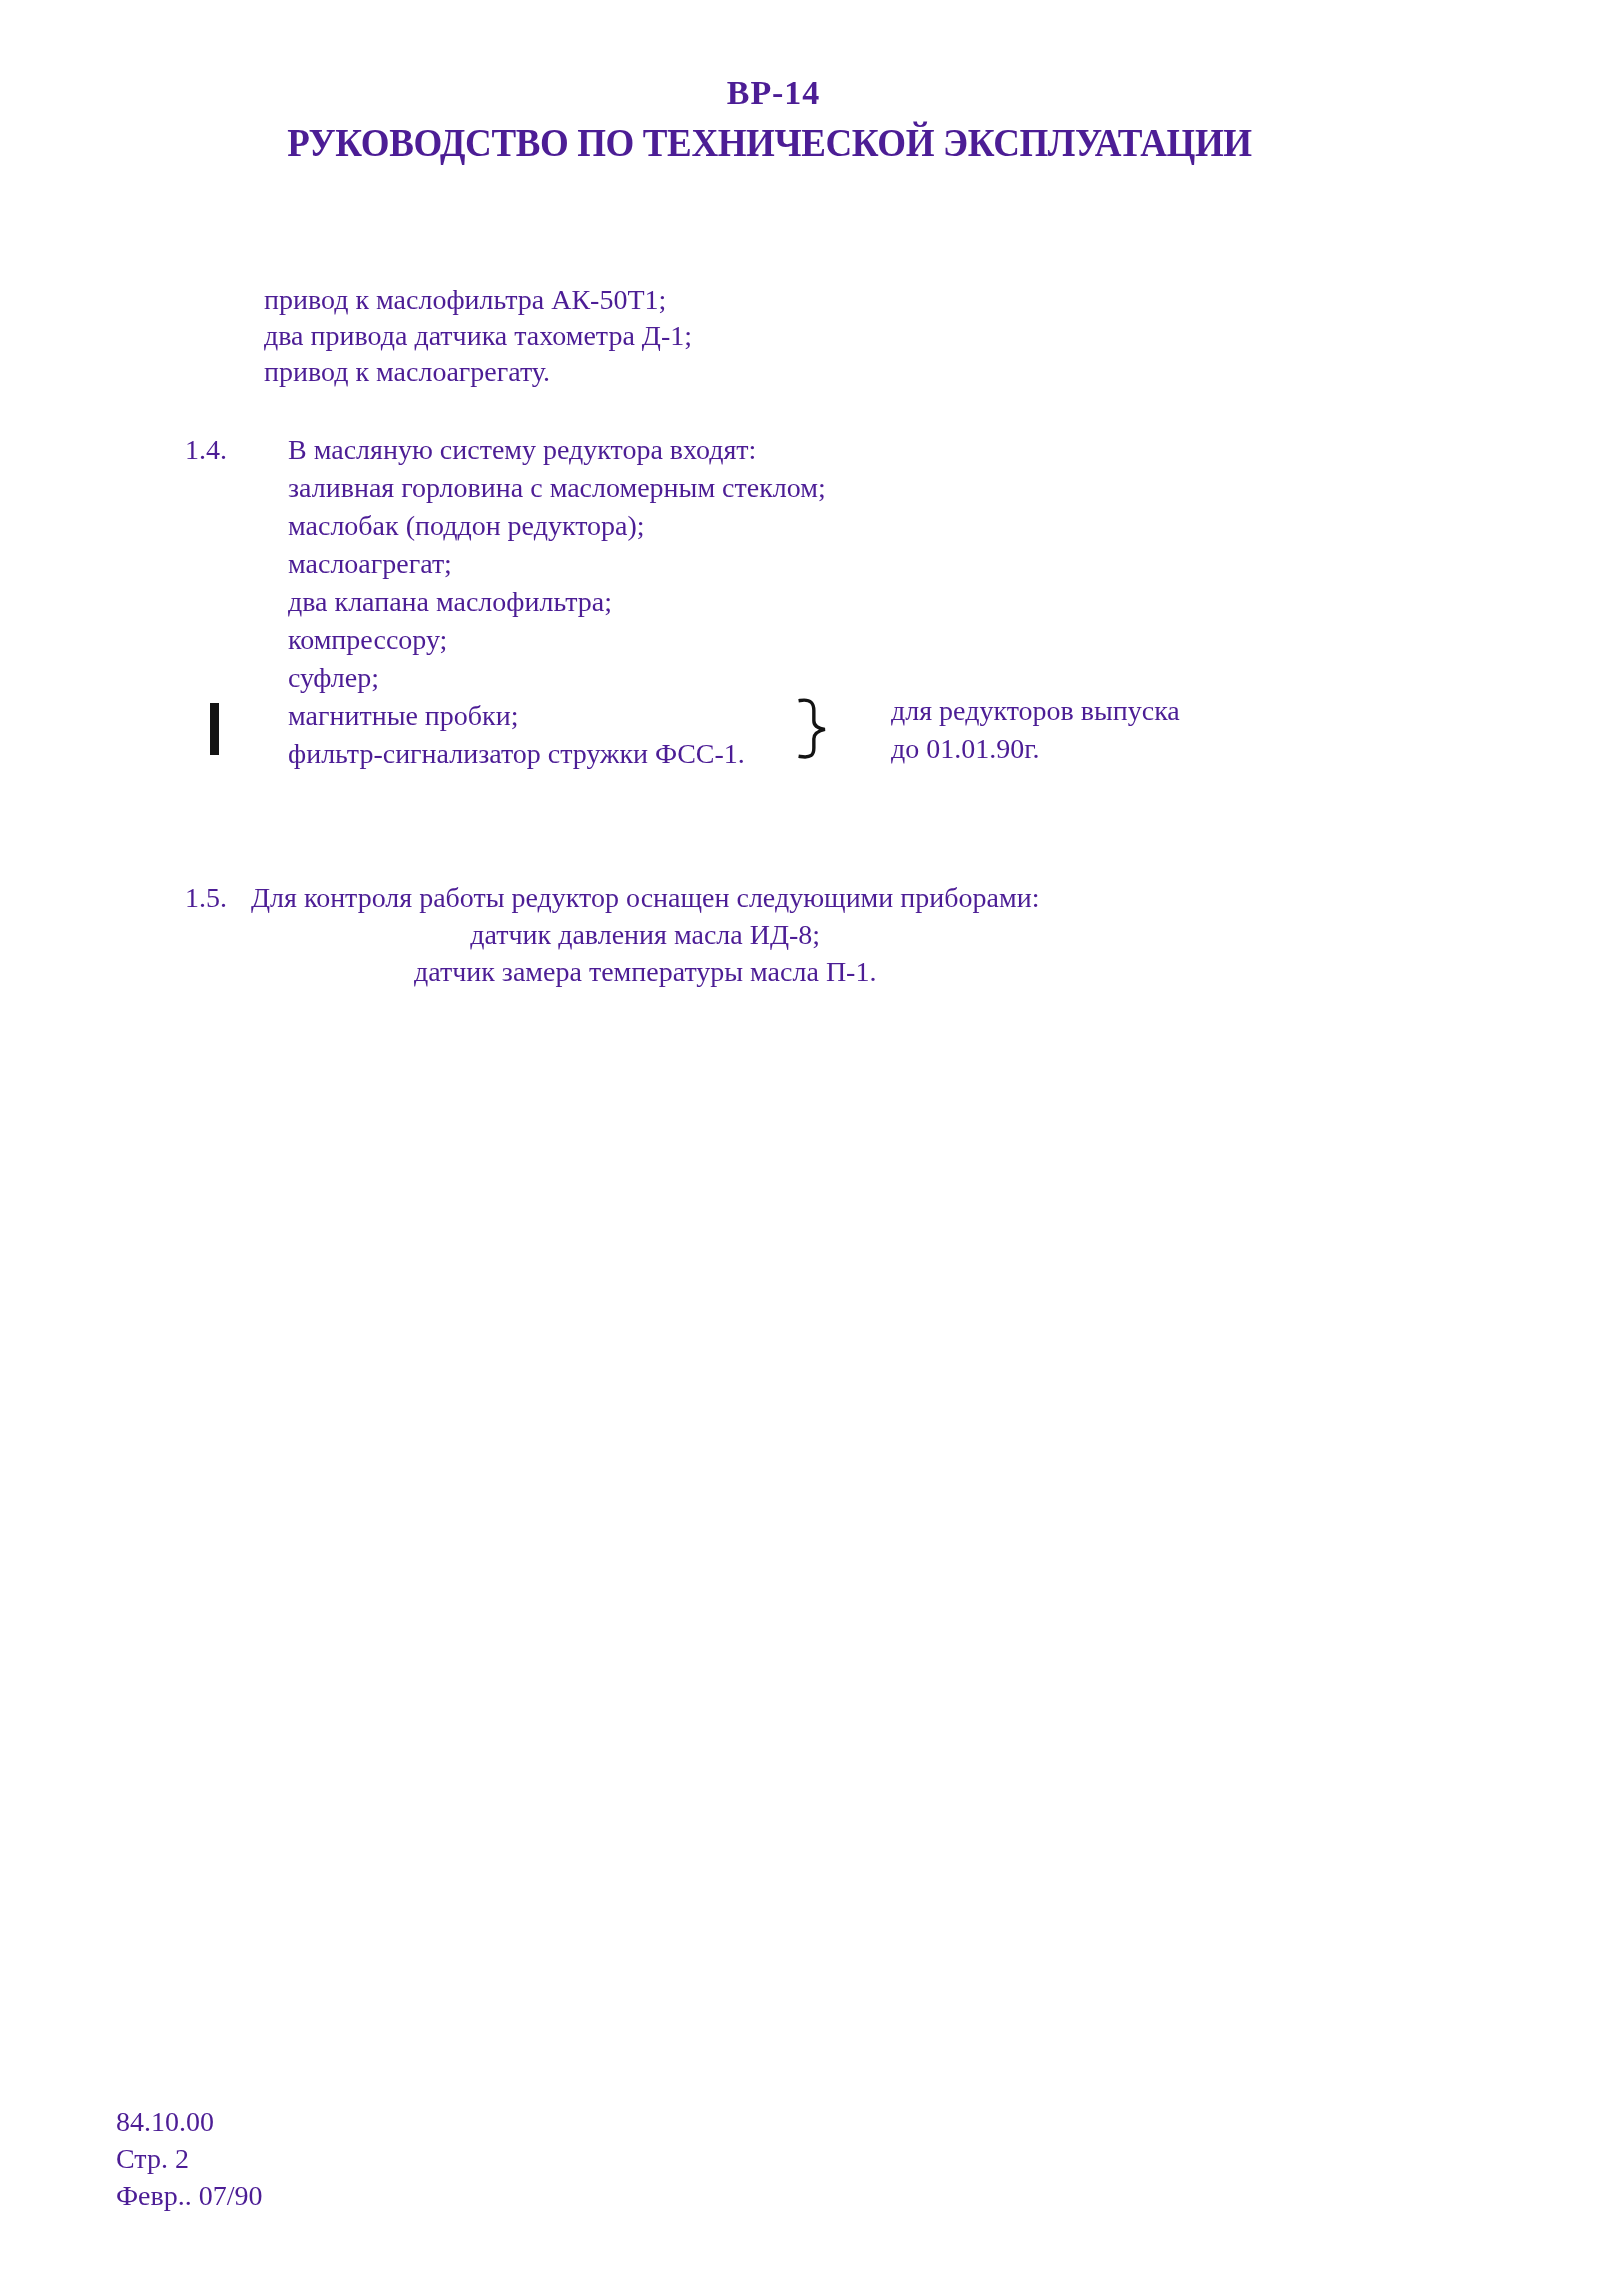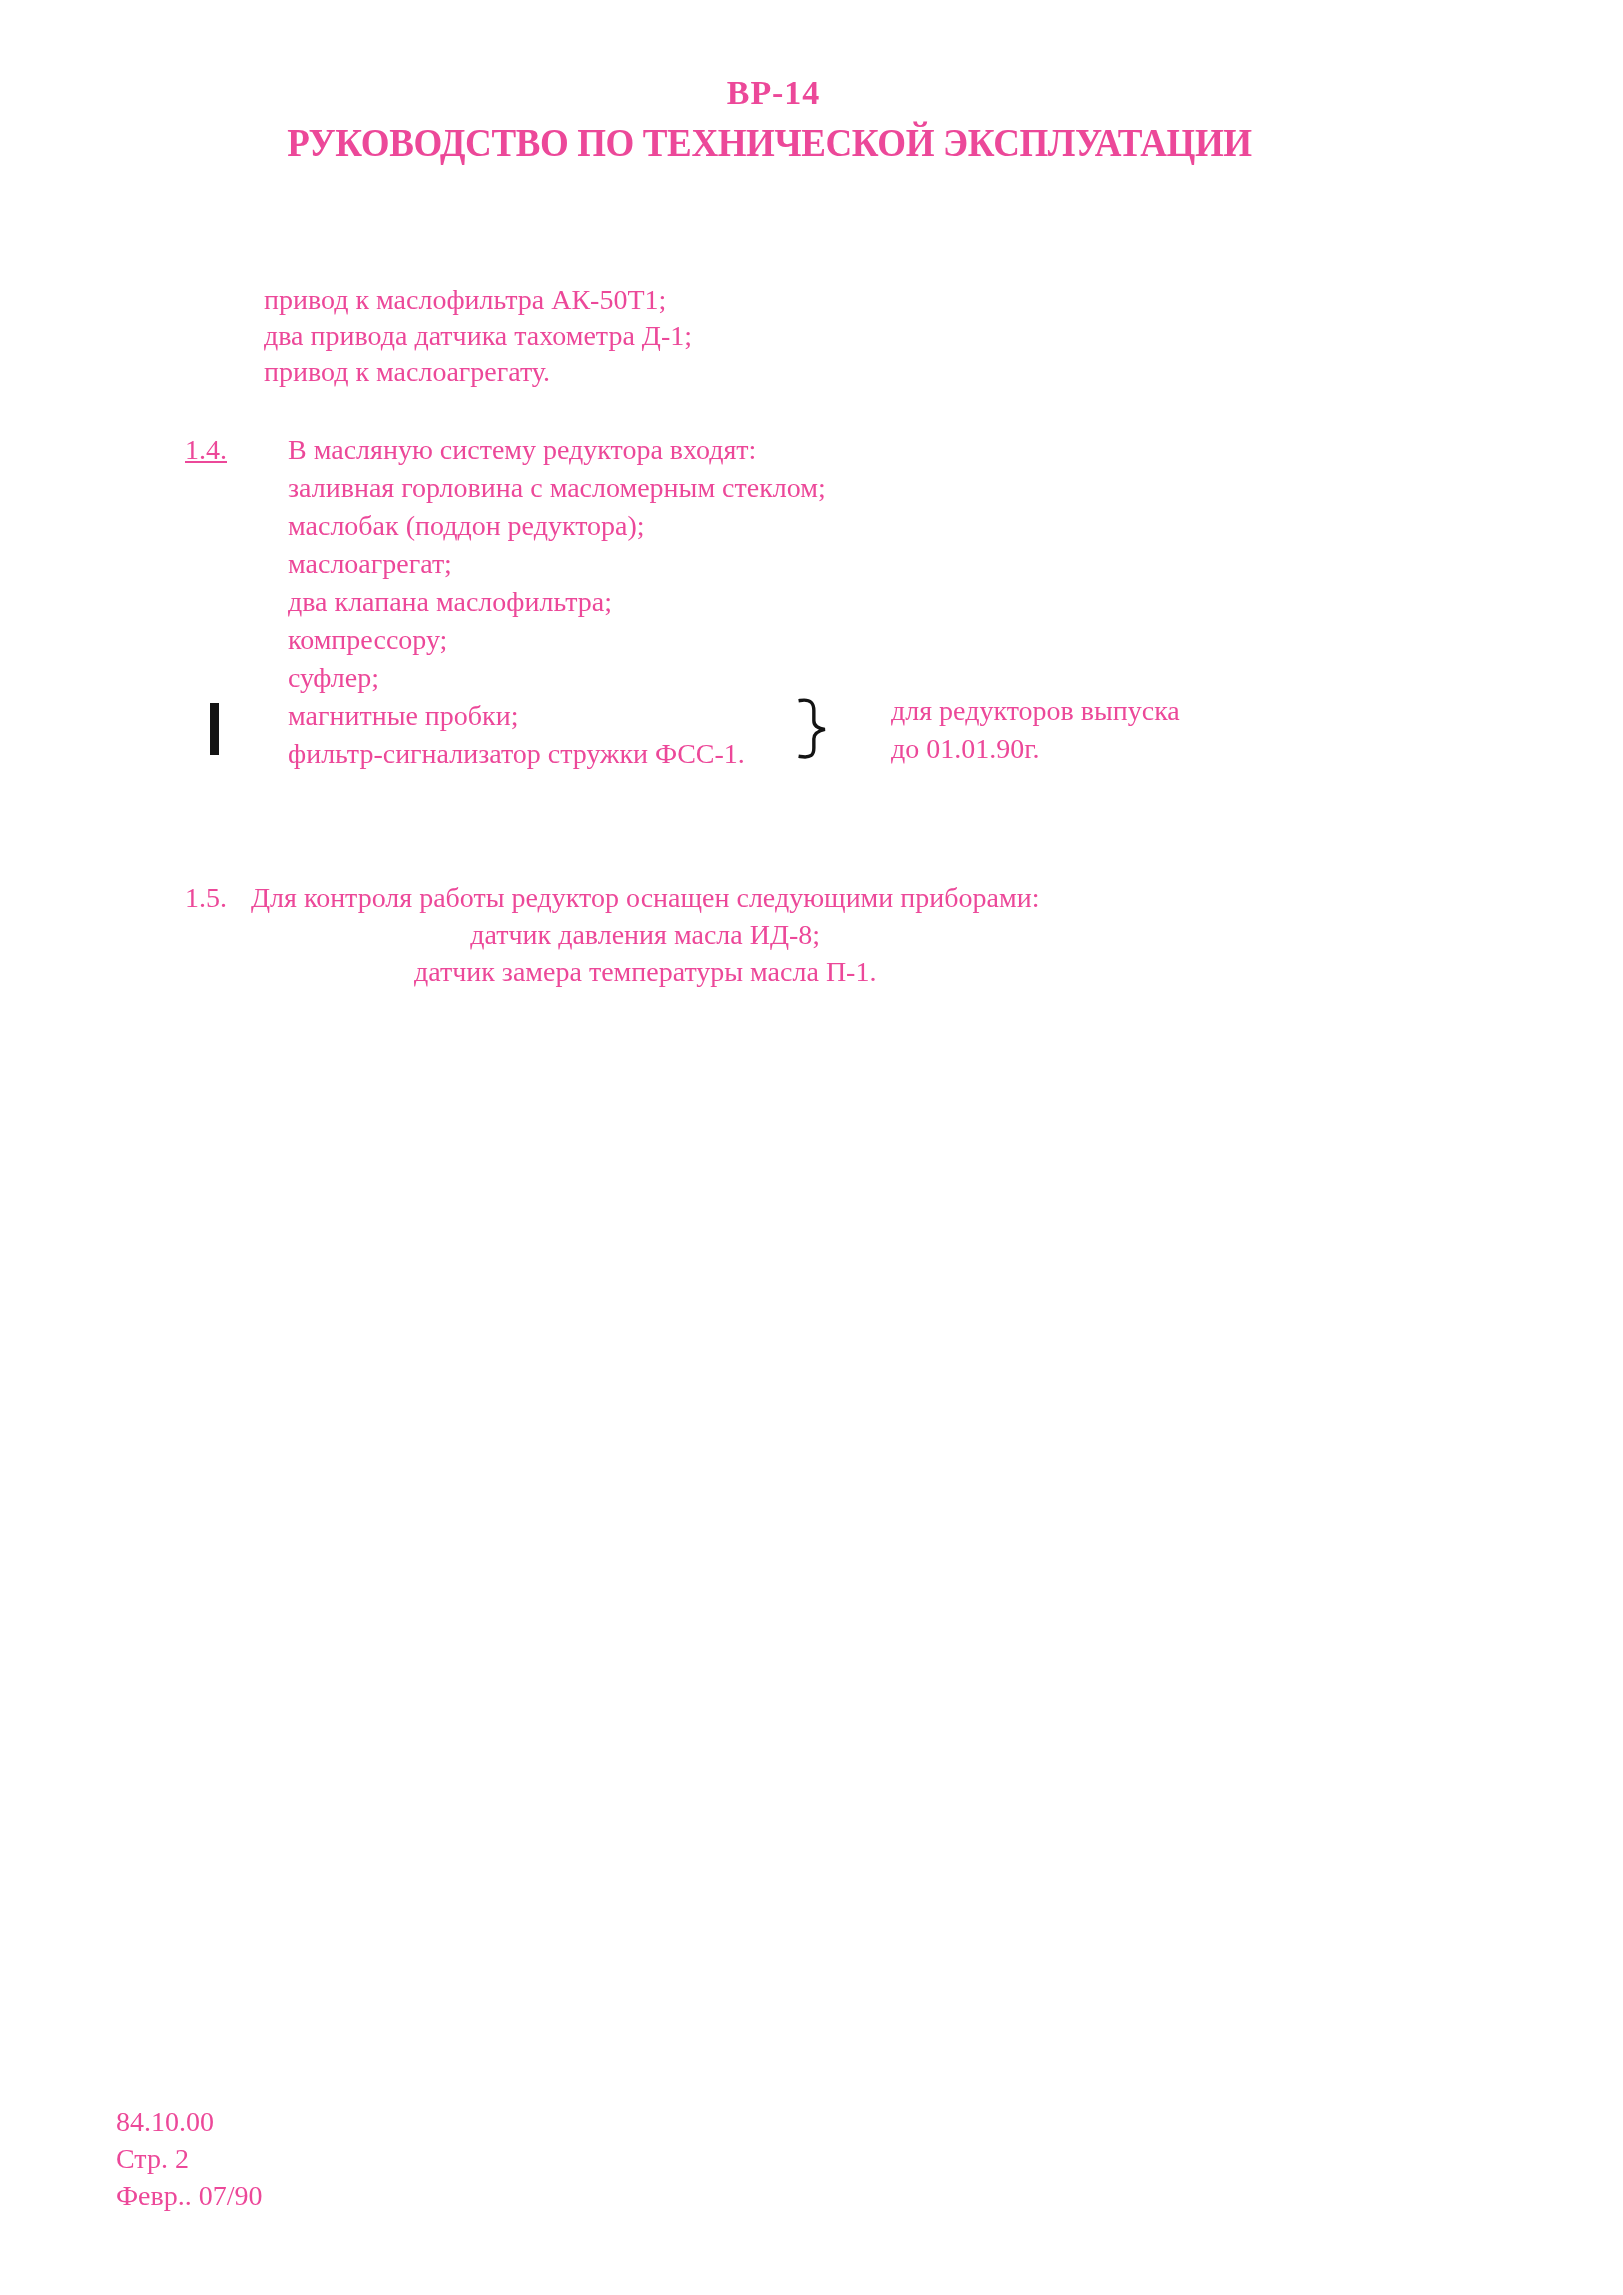--- a/index.html
+++ b/index.html
@@ -6,21 +6,21 @@
     margin: 0;
     padding: 0;
     background: #ffffff;
   }
   .page {
     position: relative;
     width: 1623px;
     height: 2295px;
     background: #ffffff;
     font-family: "Liberation Serif", "DejaVu Serif", serif;
-    color: #ec4899;
+    color: #4c1d95;
     overflow: hidden;
   }
   .line { white-space: pre; }
 
   .doc-code {
     position: absolute;
     left: 0; top: 76px;
     width: 1547px;
     text-align: center;
     font-size: 34px;
@@ -45,21 +45,20 @@
     position: absolute;
     font-size: 28px;
   }
   .intro-block {
     left: 264px; top: 282px;
     line-height: 36px;
   }
   .sec14-num {
     left: 185px; top: 431px;
     line-height: 38px;
-    text-decoration: underline;
   }
   .sec14-body {
     left: 264px; top: 431px;
     line-height: 38px;
     margin-left: 24px;
   }
   .validity-note {
     left: 891px; top: 692px;
     line-height: 38px;
   }

